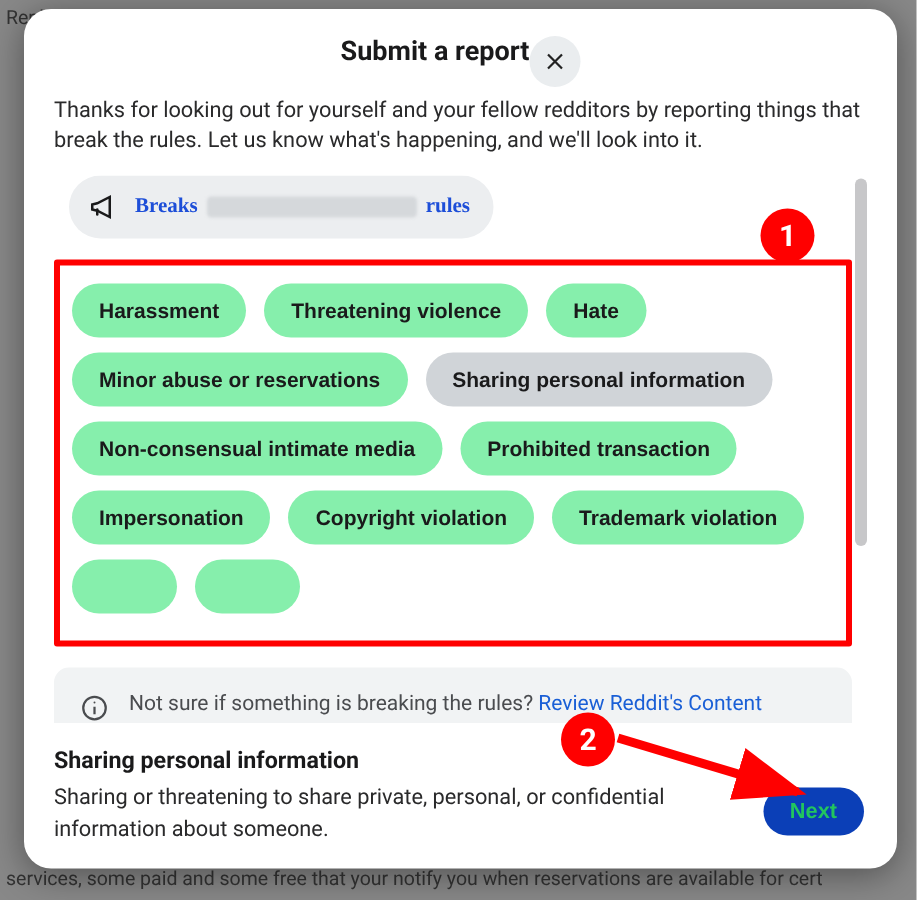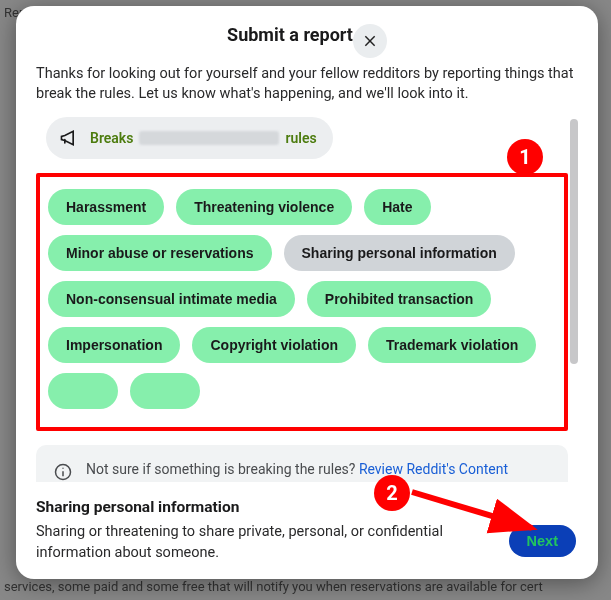--- a/index.html
+++ b/index.html
@@ -60,21 +60,21 @@
   }
   .scrollbar-thumb {
     position:absolute; right:0; top:2px; width:8px; height:245px;
     background:#c7c7c9; border-radius:4px;
   }
   .rule-chip {
     display:inline-flex; align-items:center;
     background:#eceef0; border-radius:22px;
     padding:8px 16px 8px 10px;
     margin: 0 0 12px 10px;
-    font-size:14px; font-weight:600; color:#4d7c0f;
+    font-size:14px; font-weight:600; color:#1d4ed8;font-family:Liberation Serif, serif;
   }
   .rule-chip .icon-wrap {
     width:26px; height:26px; border-radius:50%;
     display:flex; align-items:center; justify-content:center;
     margin-right:8px;
   }
   .rule-chip .blur {
     display:inline-block; width:140px; height:14px;
     background:#d5d8db; border-radius:3px;
     margin: 0 6px;
@@ -140,21 +140,21 @@
     background:#ff0000; color:#fff;
     display:flex; align-items:center; justify-content:center;
     font-size:20px; font-weight:700;
   }
   .arrow { position:absolute; z-index:49; }
 </style>
 </head>
 <body>
 
 <div class="backdrop-text" style="top:0;">Reply    Share</div>
-<div class="backdrop-text" style="bottom:0;">services, some paid and some free that will notify you when reservations are available for cert</div>
+<div class="backdrop-text" style="bottom:0;">services, some paid and some free that your notify you when reservations are available for cert</div>
 
 <div class="modal">
   <div class="modal-header">
     <div class="modal-title">Submit a report</div>
     <button class="close-btn">
       <svg viewBox="0 0 24 24" fill="none">
         <path d="M5 5 L19 19 M19 5 L5 19"></path>
       </svg>
     </button>
   </div>

